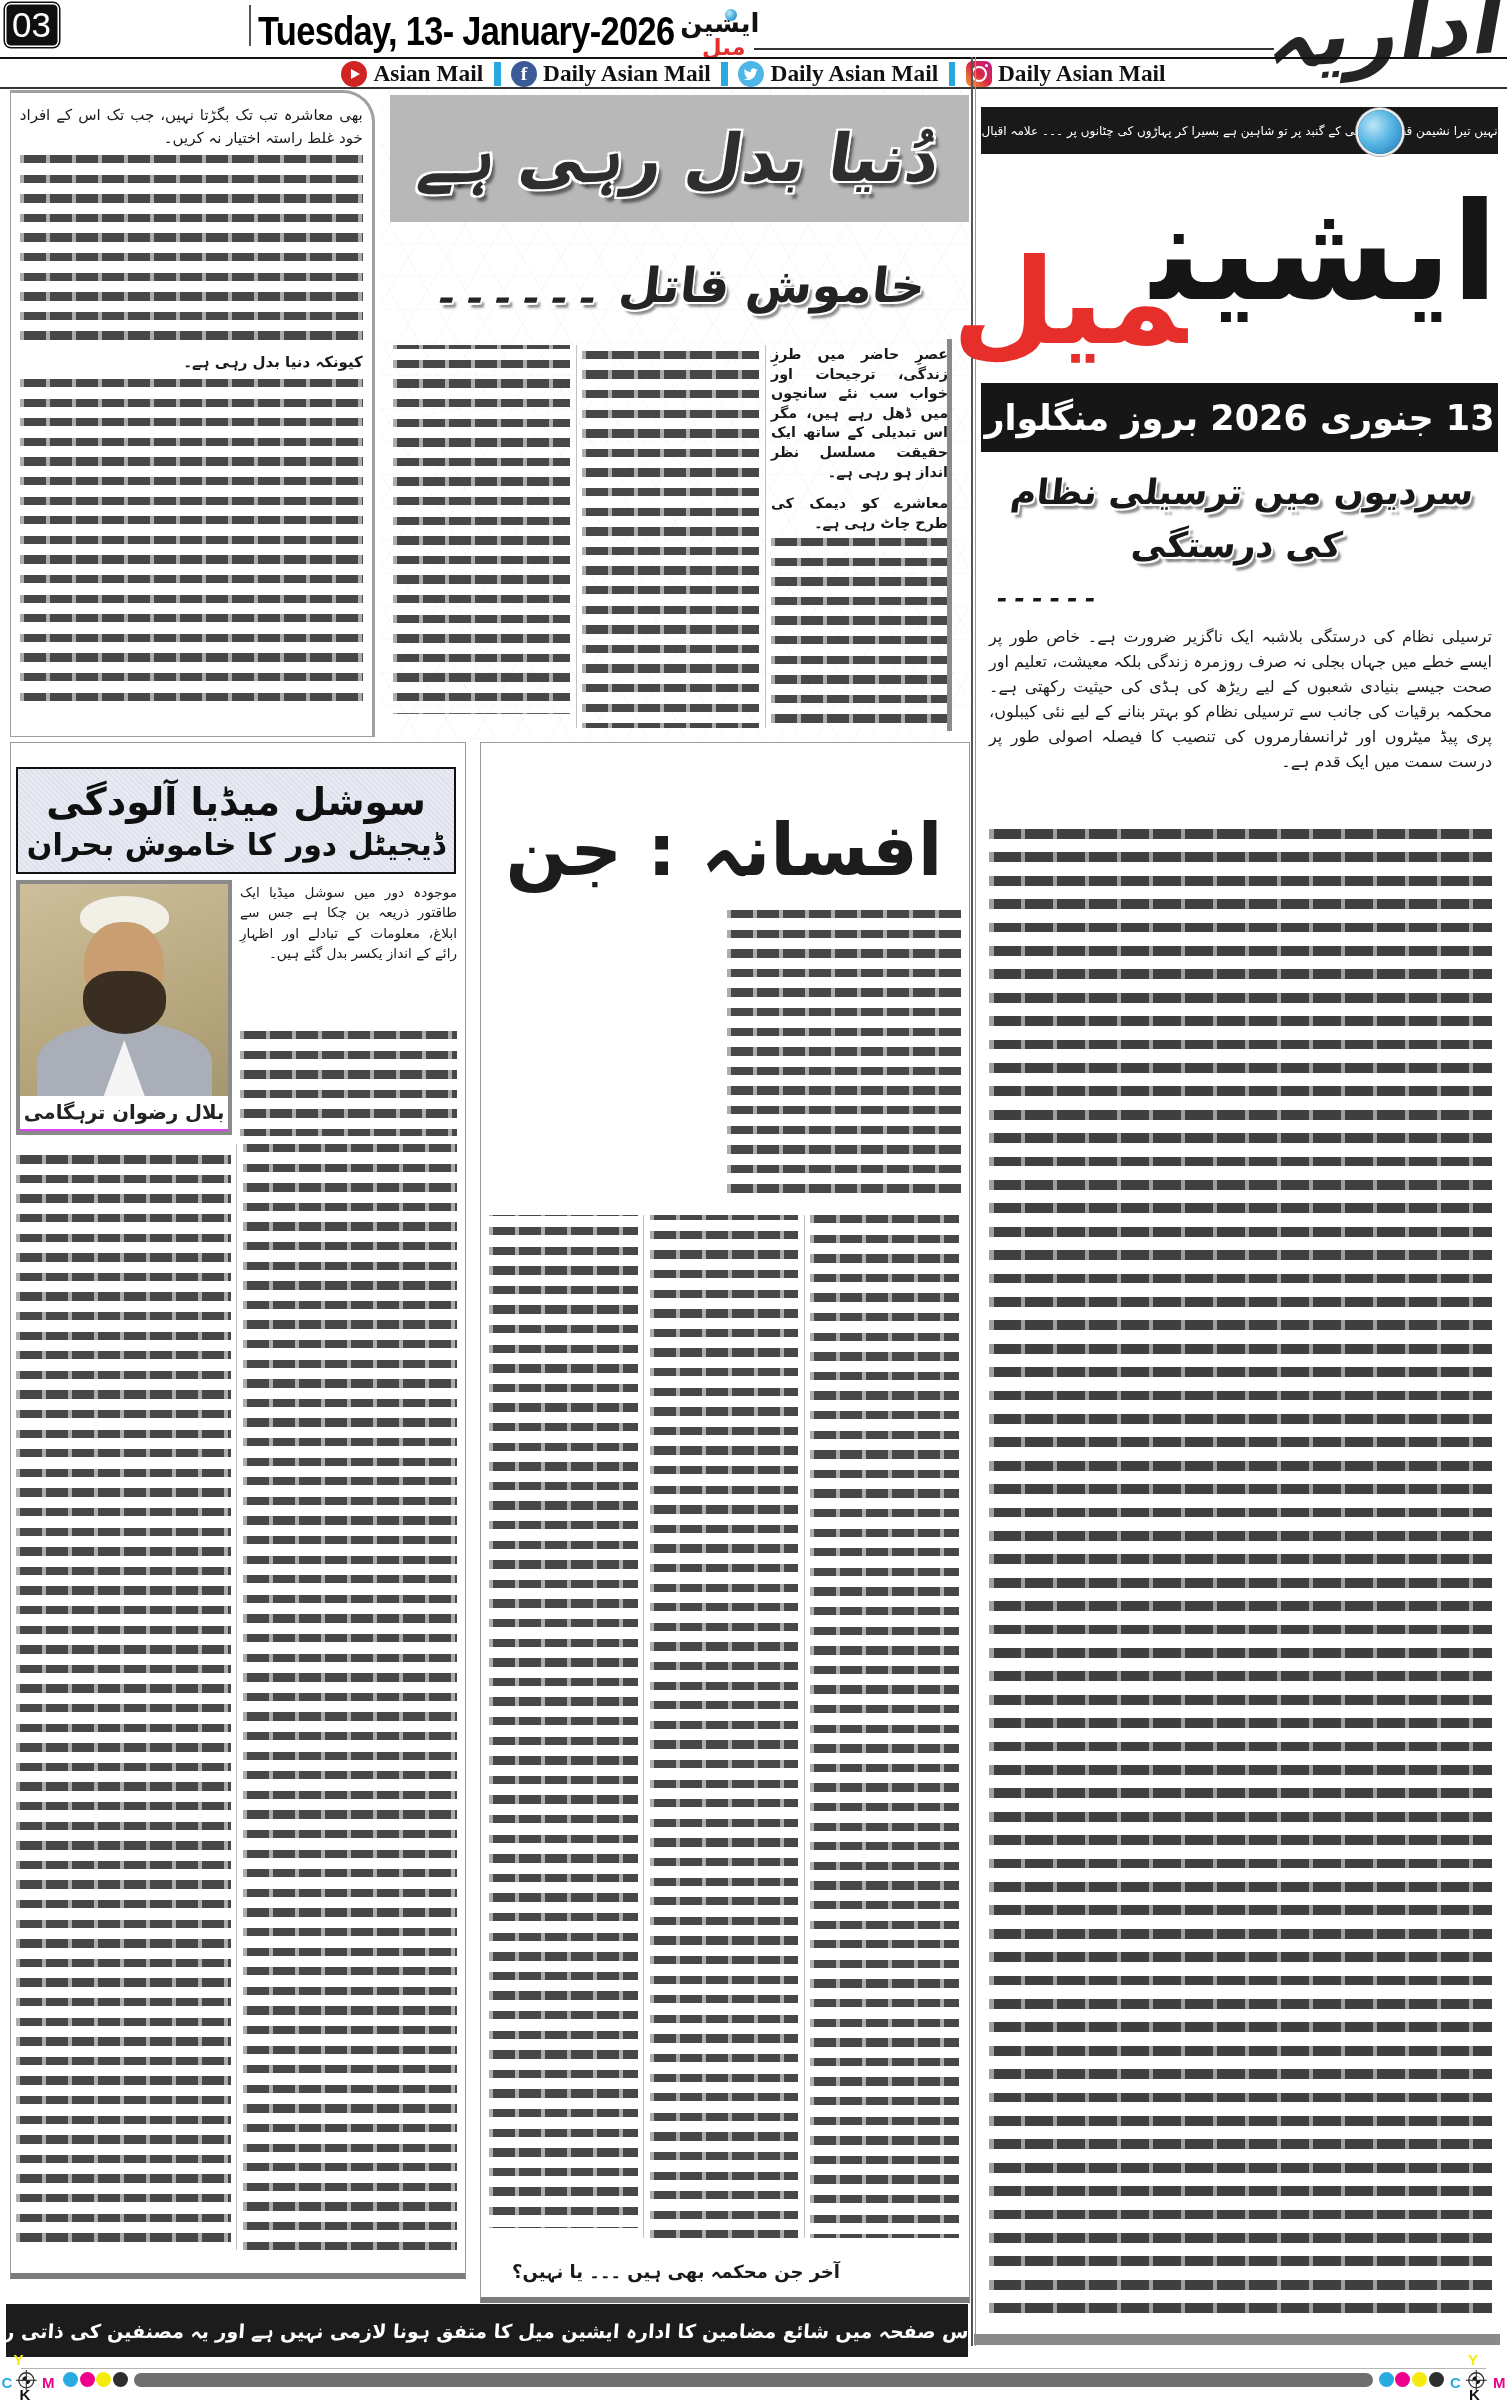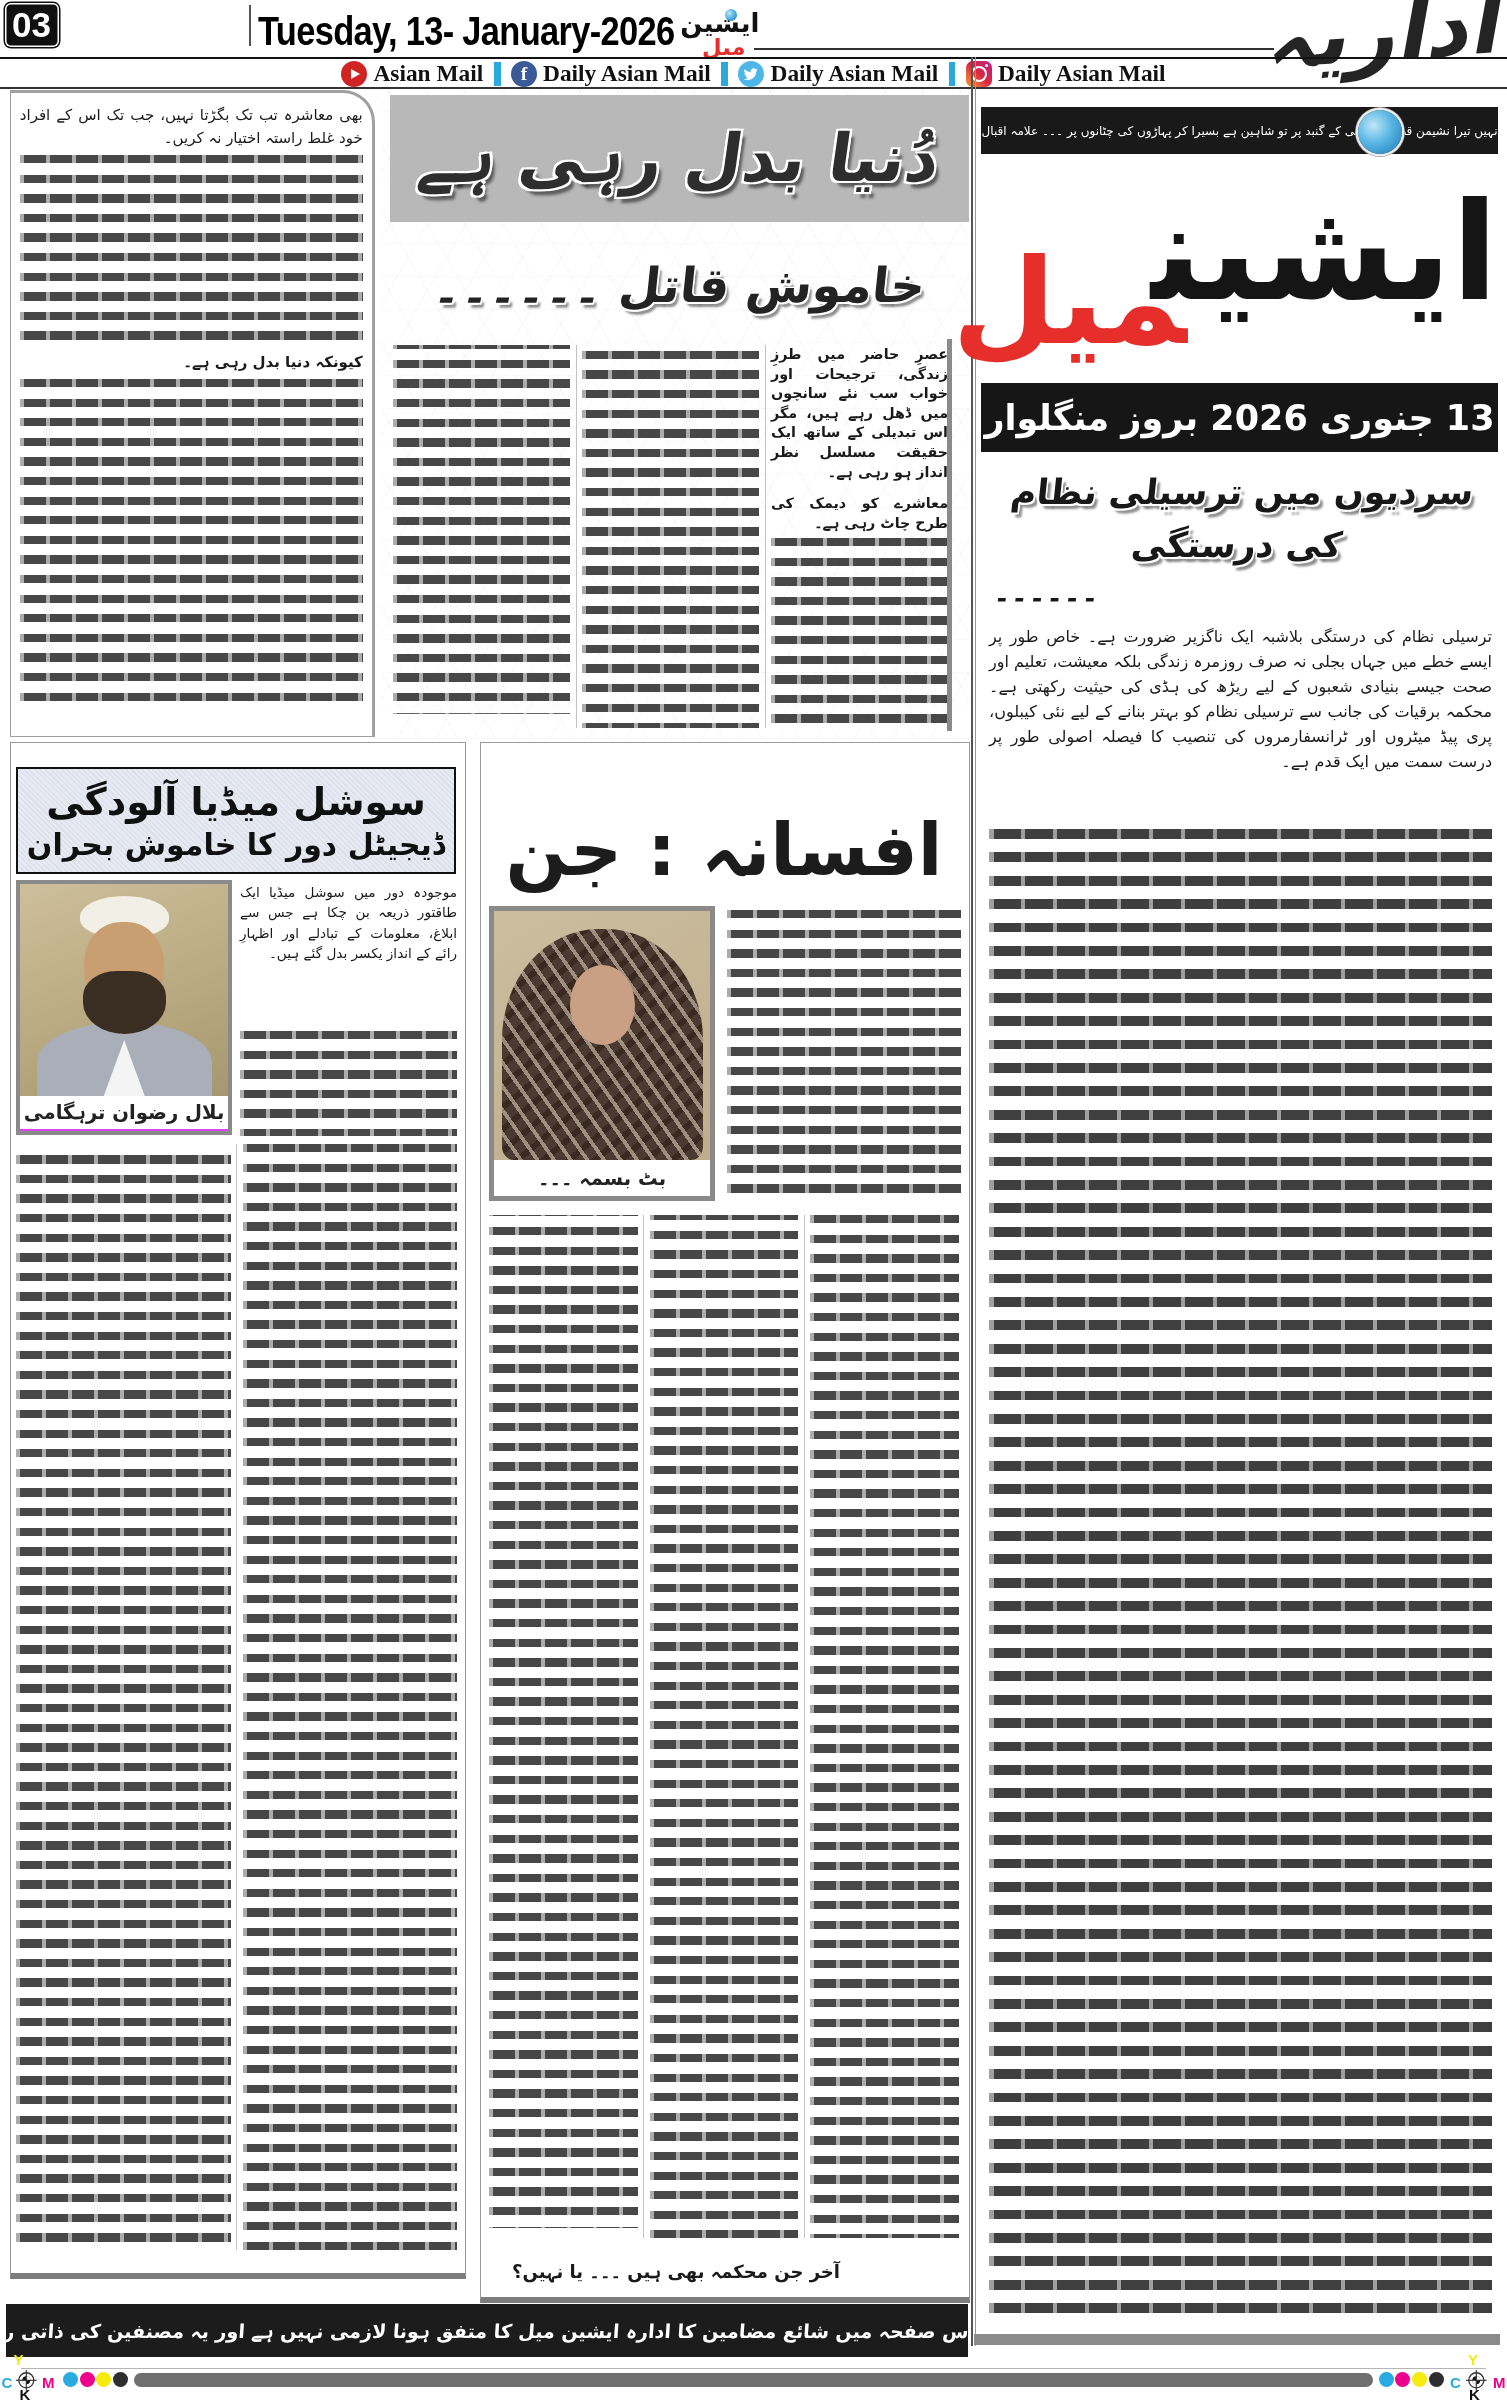--- a/index.html
+++ b/index.html
@@ -16,21 +16,21 @@
       repeating-linear-gradient(to right, rgba(255,255,255,.5) 0 4.5px, rgba(255,255,255,0) 4.5px 32px),
       repeating-linear-gradient(to bottom, #3f3f3f 0 9.8px, rgba(0,0,0,0) 9.8px 23.4px);}
 
   .pattern{background-image:
       repeating-linear-gradient(60deg, rgba(0,0,0,.035) 0 0.8px, transparent 0.8px 33px),
       repeating-linear-gradient(-60deg, rgba(0,0,0,.035) 0 0.8px, transparent 0.8px 33px),
       repeating-linear-gradient(0deg, rgba(0,0,0,.02) 0 0.8px, transparent 0.8px 33px);}
 
   
   .badge03{left:4.5px;top:3px;width:54px;height:44px;background:#101010;border-radius:6px;
-           color:#fff;font-weight:bold;font-size:35px;display:flex;align-items:center;justify-content:center;
+           color:#fff;font-weight:normal;font-size:35px;display:flex;align-items:center;justify-content:center;
            box-shadow:inset 0 0 0 1.5px #fff, 0 0 0 1.5px #101010;}
   .vline{background:#555;width:1.5px;}
   .date-en{left:258px;top:7.5px;width:452px;font-weight:900;font-size:41px;color:#000;
            transform:scaleX(.84);transform-origin:left;letter-spacing:-0.8px;white-space:nowrap;}
   .idaria{left:1236px;top:-16.6px;width:265px;height:105px;text-align:right;padding-right:10.5px;
           font-family:"DejaVu Sans",sans-serif;font-weight:bold;font-size:84px;color:#242424;
           transform:skewX(-14deg) rotate(-4deg);}
   .hline{background:#333;height:1.5px;}
   .social-row{left:0;top:60px;width:1507px;height:27px;display:flex;align-items:center;justify-content:center;gap:10.5px;}
   .social-item{display:flex;align-items:center;gap:6px;cursor:pointer;}
@@ -213,27 +213,20 @@
   <div class="abs urdu cols3" style="left:393px;top:345px;width:555px;height:383px;">
     <div class="body-text">عصرِ حاضر میں طرزِ زندگی، ترجیحات اور خواب سب نئے سانچوں میں ڈھل رہے ہیں، مگر اس تبدیلی کے ساتھ ایک حقیقت مسلسل نظر انداز ہو رہی ہے۔</div>
     <div class="body-text" style="margin-top:12px;">معاشرے کو دیمک کی طرح چاٹ رہی ہے۔</div>
     <div class="fill" style="height:942px;margin-top:4.5px;"></div>
   </div>
   <div class="abs graybar" style="left:947px;top:339px;width:5.3px;height:392px;"></div>
 
   <div class="abs storybox"></div>
   <div class="abs urdu story-title">افسانہ : جن</div>
 
-  <div class="abs photo-frame" style="left:489px;top:906px;width:226px;height:295px;">
-    <div class="photo-woman">
-      <div class="woman-shawl"></div>
-      <div class="woman-face"></div>
-    </div>
-    <div class="caption urdu" style="height:36px;">بٹ بسمہ ۔۔۔</div>
-  </div>
 
   <div class="abs fill" style="left:727px;top:910px;width:234px;height:291px;"></div>
 
   <div class="abs urdu cols3" style="left:489px;top:1215px;width:470px;height:1023px;">
     <div class="fill" style="height:3059px;"></div>
   </div>
   <div class="abs urdu" style="left:512px;top:2261px;width:332px;font-size:18px;font-weight:bold;text-align:left;">آخر جن محکمہ بھی ہیں ۔۔۔ یا نہیں؟</div>
 
   <div class="abs smbox"></div>
   <div class="abs sm-headbox">

